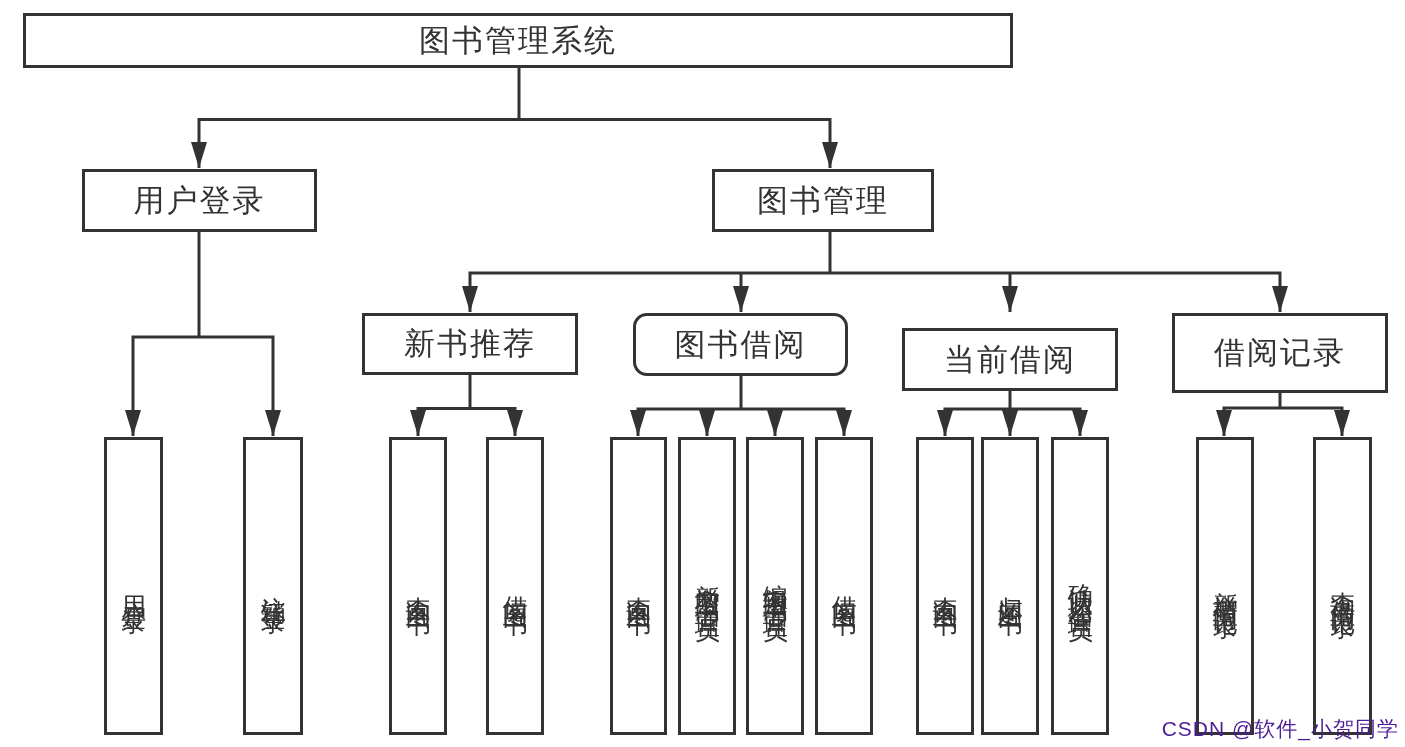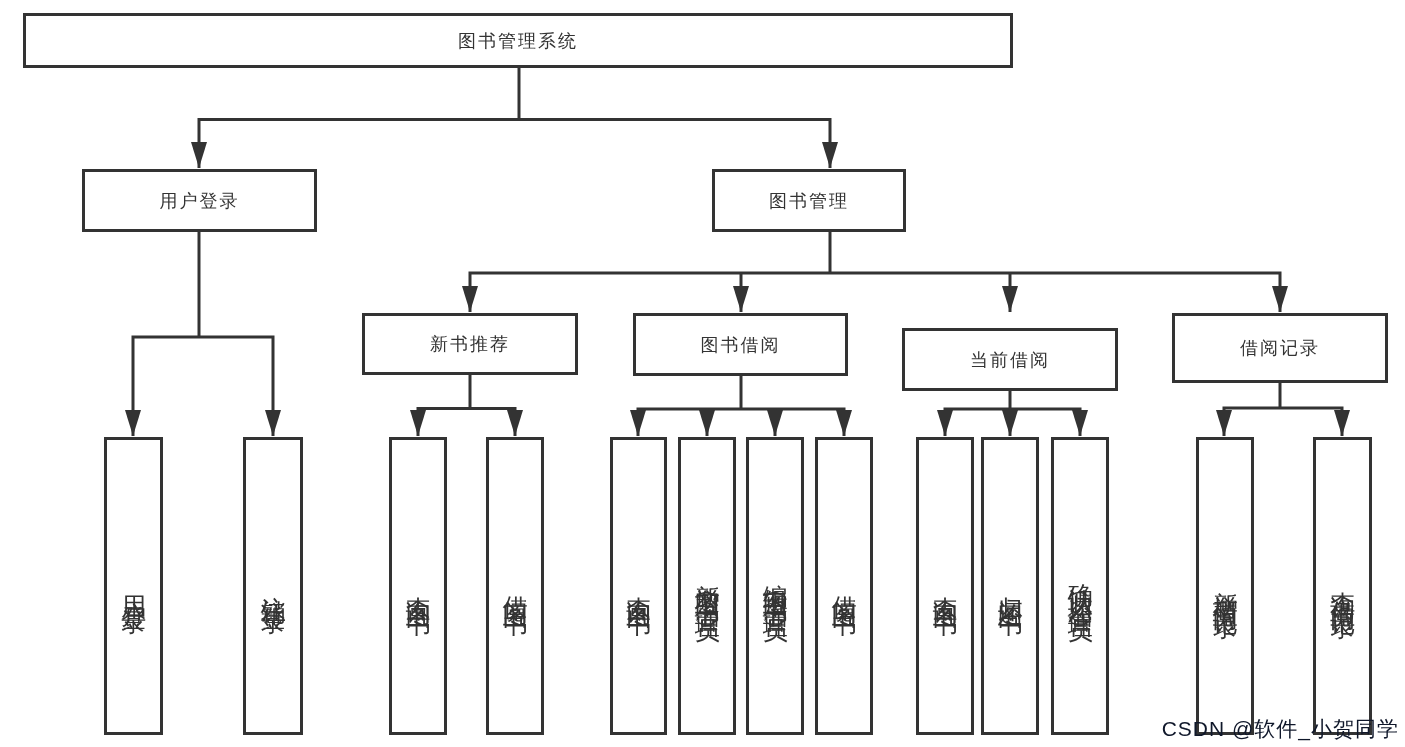--- a/index.html
+++ b/index.html
@@ -24,21 +24,21 @@
   }
   .hbox {
     position: absolute;
     box-sizing: border-box;
     border: 3px solid #333333;
     background: #ffffff;
     display: flex;
     align-items: center;
     justify-content: center;
     color: #333333;
-    font-size: 18px;
+    font-size: 31px;
     letter-spacing: 2px;
     white-space: nowrap;
   }
   .vbox {
     position: absolute;
     box-sizing: border-box;
     border: 3px solid #333333;
     background: #ffffff;
     top: 437px;
     height: 298px;
@@ -53,21 +53,21 @@
     font-size: 25px;
     letter-spacing: 5px;
     line-height: 1.1;
     white-space: nowrap;
   }
   .watermark {
     position: absolute;
     right: 6px;
     bottom: 4px;
     font-size: 21px;
-    color: #0f172a;
+    color: #4c1d95;
     letter-spacing: 1px;
     z-index: 10;
     white-space: nowrap;
   }
 </style>
 </head>
 <body>
 
 <div id="stage">
 
@@ -103,26 +103,26 @@
       <path d="M1010,409 V436" marker-end="url(#arrow)"></path>
 
       <path d="M1280,375 V409"></path>
       <path d="M1224,436 V408 H1342 V436" marker-start="url(#arrow)" marker-end="url(#arrow)"></path>
     </g>
   </svg>
 
   <div class="hbox" style="left:23px; top:13px; width:990px; height:55px;">图书管理系统</div>
 
   <div class="hbox" style="left:82px; top:169px; width:235px; height:63px;">用户登录</div>
-  <div class="hbox" style="left:712px; top:169px; width:194px; height:63px;font-family:Liberation Serif, serif;">图书管理</div>
+  <div class="hbox" style="left:712px; top:169px; width:222px; height:63px;font-family:Liberation Serif, serif;">图书管理</div>
 
   <div class="hbox" style="left:362px; top:313px; width:216px; height:62px;">新书推荐</div>
-  <div class="hbox" style="left:633px; top:313px; width:215px; height:63px;">图书借阅</div>
+  <div class="hbox" style="left:633px; top:313px; width:215px; height:63px;border-radius:14px;">图书借阅</div>
   <div class="hbox" style="left:902px; top:328px; width:216px; height:63px;">当前借阅</div>
-  <div class="hbox" style="left:1172px; top:313px; width:216px; height:70px;">借阅记录</div>
+  <div class="hbox" style="left:1172px; top:313px; width:216px; height:80px;">借阅记录</div>
 
   <div class="vbox" style="left:104px; width:59px;">
     <span class="vtext">用户登录</span>
   </div>
   <div class="vbox" style="left:243px; width:60px;">
     <span class="vtext">注销登录</span>
   </div>
 
   <div class="vbox" style="left:389px; width:58px;">
     <span class="vtext">查询图书</span>

